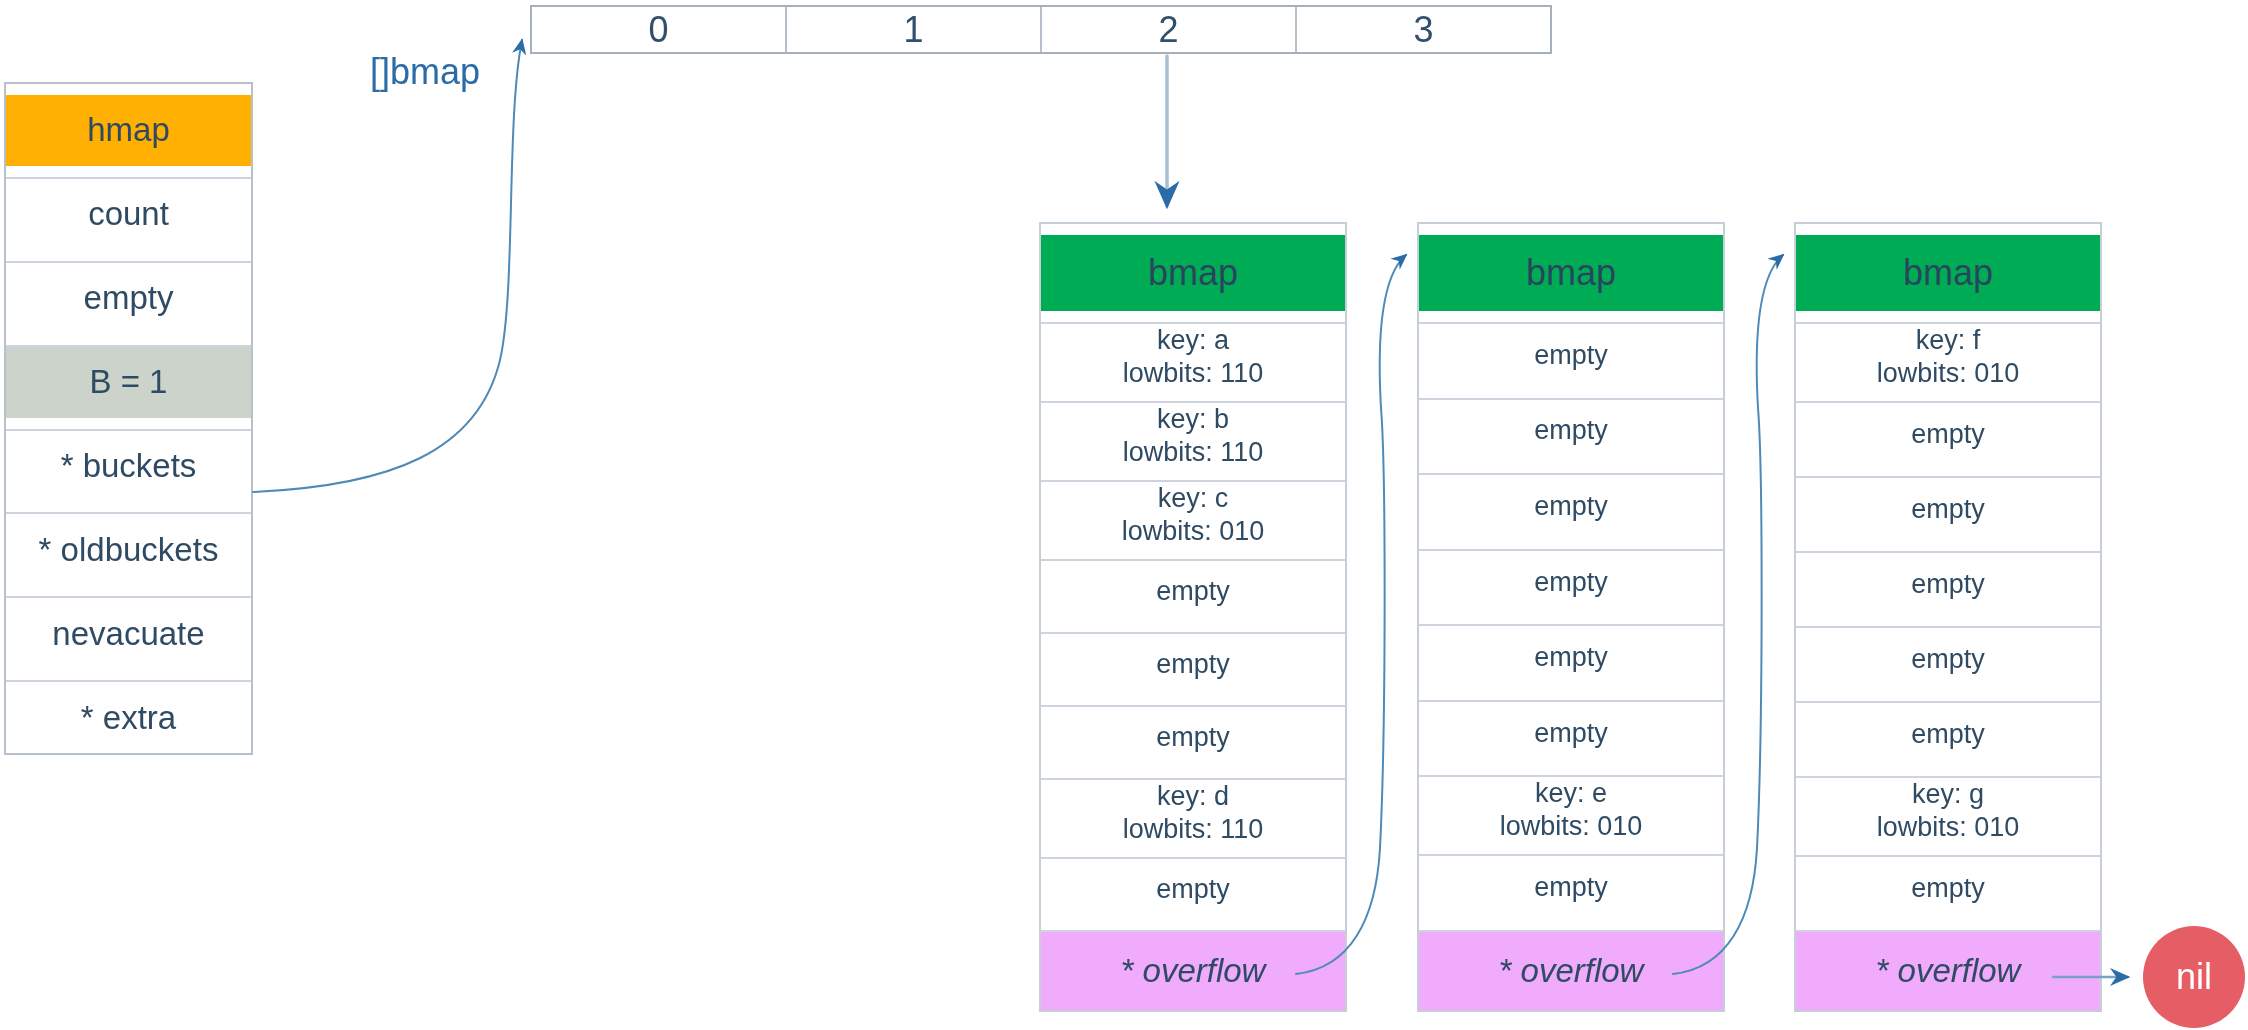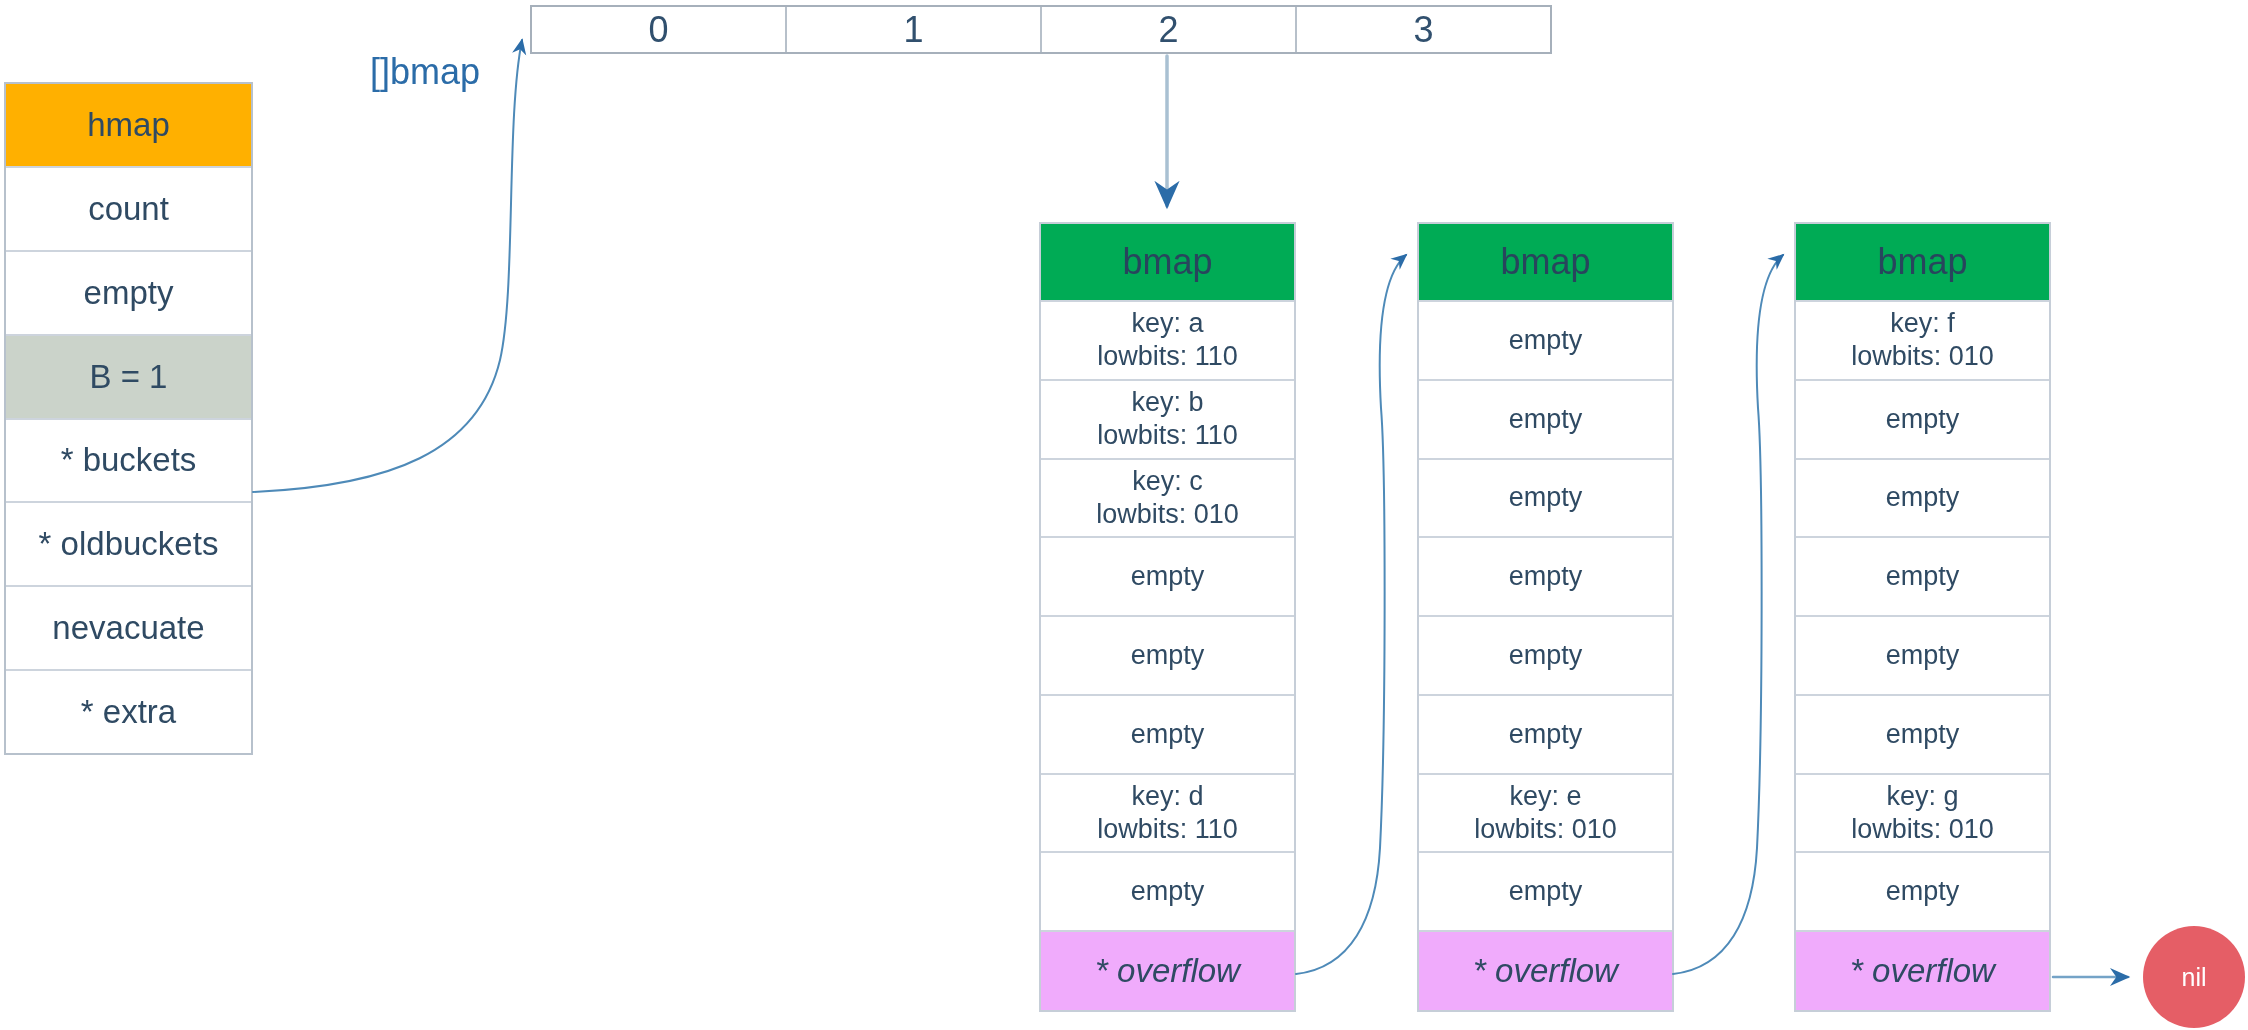--- a/index.html
+++ b/index.html
@@ -7,21 +7,21 @@
     position:relative;width:2248px;height:1030px;background:#ffffff;
     font-family:"Liberation Sans", sans-serif;overflow:hidden;
   }
   
   .tbl{
     position:absolute;background:#ffffff;border:2px solid #b7c1cc;
     box-sizing:border-box;display:flex;flex-direction:column;
   }
   .row{
     flex:1;display:flex;align-items:center;justify-content:center;
-    border-top:2px solid #cdd4dd;color:#2f4a63;text-align:center;
+    border-top:2px solid #cdd4dd;color:#2f4a63;text-align:center;margin-top:11px;
   }
   .row:first-child{border-top:none;}
 
   
   .hmap{left:4px;top:82px;width:249px;height:673px;font-size:33px;}
   .hmap .header{background:#ffb000;}
   .hmap .hl{background:#cbd3ca;}
 
   
   .label-bmap{
@@ -33,30 +33,30 @@
     border:2px solid #a6b0bb;box-sizing:border-box;display:flex;
     font-size:36px;background:#ffffff;
   }
   .array .cell{
     flex:1;display:flex;align-items:center;justify-content:center;
     border-left:2px solid #b7c0ca;color:#31506e;
   }
   .array .cell:first-child{border-left:none;}
 
   
-  .bucket{top:222px;width:257px;height:790px;font-size:27px;border-color:#c6ced8;}
+  .bucket{top:222px;width:308px;height:790px;font-size:27px;border-color:#c6ced8;}
   .bucket .header{flex:0 0 76px;background:#00ab55;font-size:36px;color:#28455d;}
   .bucket .slot{flex-direction:column;line-height:33px;}
   .bucket .overflow{flex:0 0 78px;background:#f0abfc;font-size:33px;font-style:italic;}
   .b1{left:1039px;} .b2{left:1417px;} .b3{left:1794px;}
 
   
   .nil{
     position:absolute;left:2143px;top:926px;width:102px;height:102px;
-    border-radius:50%;background:#e55e66;color:#ffffff;font-size:25px;
+    border-radius:50%;background:#e55e66;color:#ffffff;font-size:36px;
     display:flex;align-items:center;justify-content:center;
   }
 
   svg.arrows{position:absolute;left:0;top:0;width:2248px;height:1030px;pointer-events:none;}
 </style>
 </head>
 <body>
 
 <div class="canvas">
 

